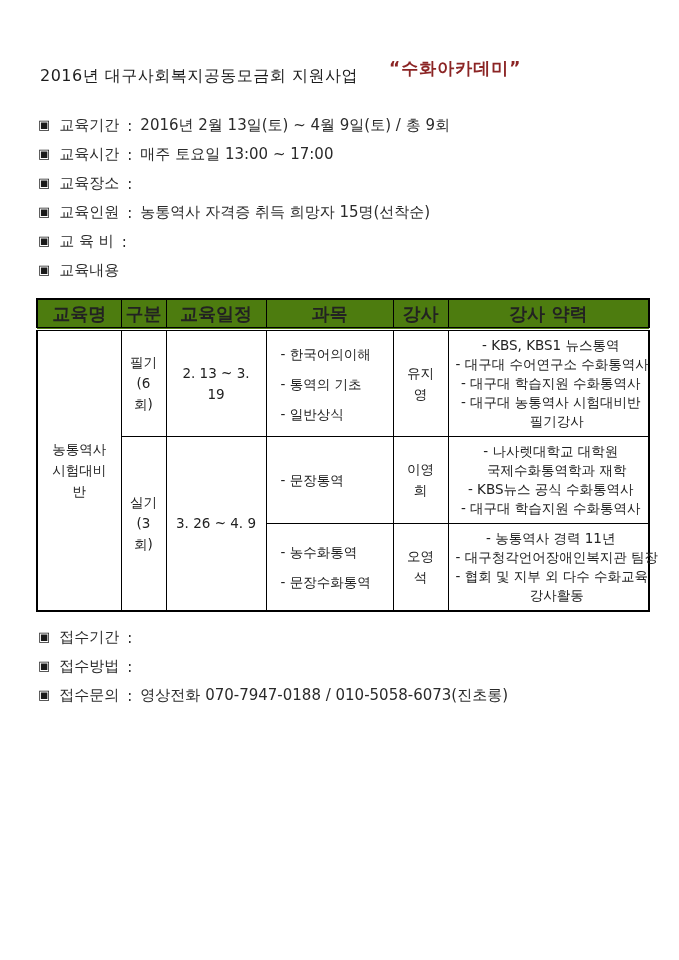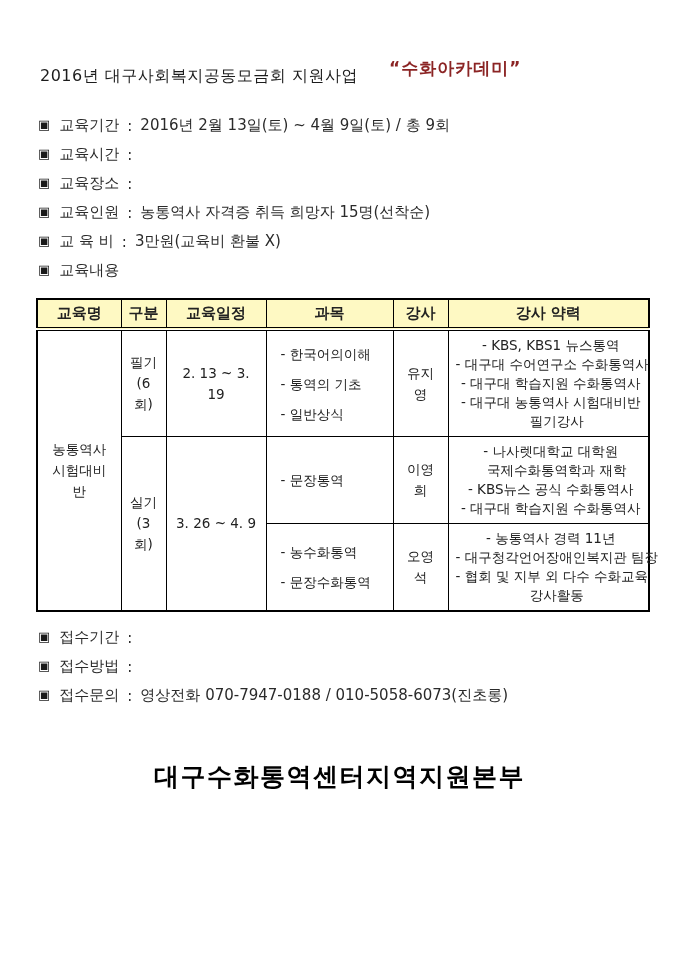--- a/index.html
+++ b/index.html
@@ -82,26 +82,26 @@
   .table-wrap { margin: 13px 0 0 36px; }
   table.course-table {
     width: 612px;
     border-collapse: collapse;
     border: 2px solid #000000;
     font-size: 13.5px;
     color: #222222;
     table-layout: fixed;
   }
   .course-table th {
-    background: #fef9c3;
+    background: #4d7c0f;
     border: 1px solid #000000;
     border-bottom: 4px double #000000;
     height: 30px;
     font-weight: bold;
-    font-size: 15px;
+    font-size: 18px;
     text-align: center;
     vertical-align: middle;
   }
   .course-table td {
     border: 1px solid #000000;
     text-align: center;
     vertical-align: middle;
     padding: 3px 8px;
     line-height: 1.55;
   }
@@ -145,37 +145,37 @@
     <div class="info-row">
       <span class="bullet">▣</span>
       <span>교육기간</span>
       <span class="colon">:</span>
       <span>2016년 2월 13일(토) ~ 4월 9일(토) / 총 9회</span>
     </div>
     <div class="info-row">
       <span class="bullet">▣</span>
       <span>교육시간</span>
       <span class="colon">:</span>
+      <span>매주 토요일 13:00 ~ 17:00</span>
     </div>
     <div class="info-row">
       <span class="bullet">▣</span>
       <span>교육장소</span>
       <span class="colon">:</span>
     </div>
     <div class="info-row">
       <span class="bullet">▣</span>
       <span>교육인원</span>
       <span class="colon">:</span>
       <span>농통역사 자격증 취득 희망자 15명(선착순)</span>
     </div>
     <div class="info-row">
       <span class="bullet">▣</span>
       <span>교 육 비</span>
       <span class="colon">:</span>
-      <span>3만원(교육비 환불 X)</span>
     </div>
     <div class="info-row">
       <span class="bullet">▣</span>
       <span>교육내용</span>
     </div>
   </div>
 
   <div class="table-wrap">
     <table class="course-table">
       <colgroup>
@@ -267,17 +267,14 @@
       <span class="colon">:</span>
     </div>
     <div class="info-row">
       <span class="bullet">▣</span>
       <span>접수문의</span>
       <span class="colon">:</span>
       <span>영상전화 070-7947-0188 / 010-5058-6073(진초롱)</span>
     </div>
   </div>
 
-  <div class="footer">
-    <span class="org-name">대구수화통역센터지역지원본부</span>
-  </div>
 
 </div>
 
 </body></html>

